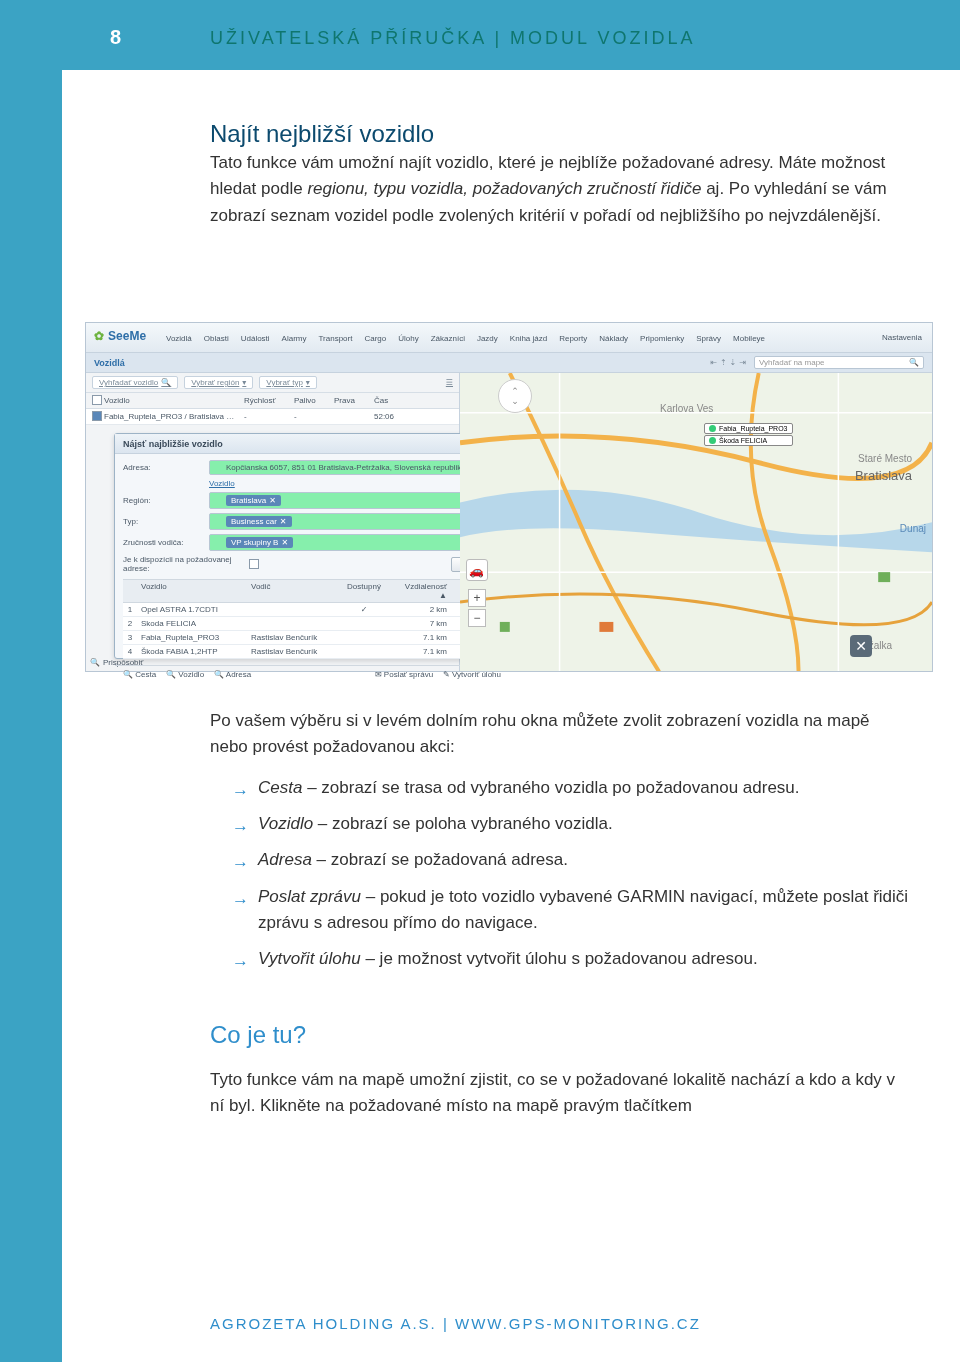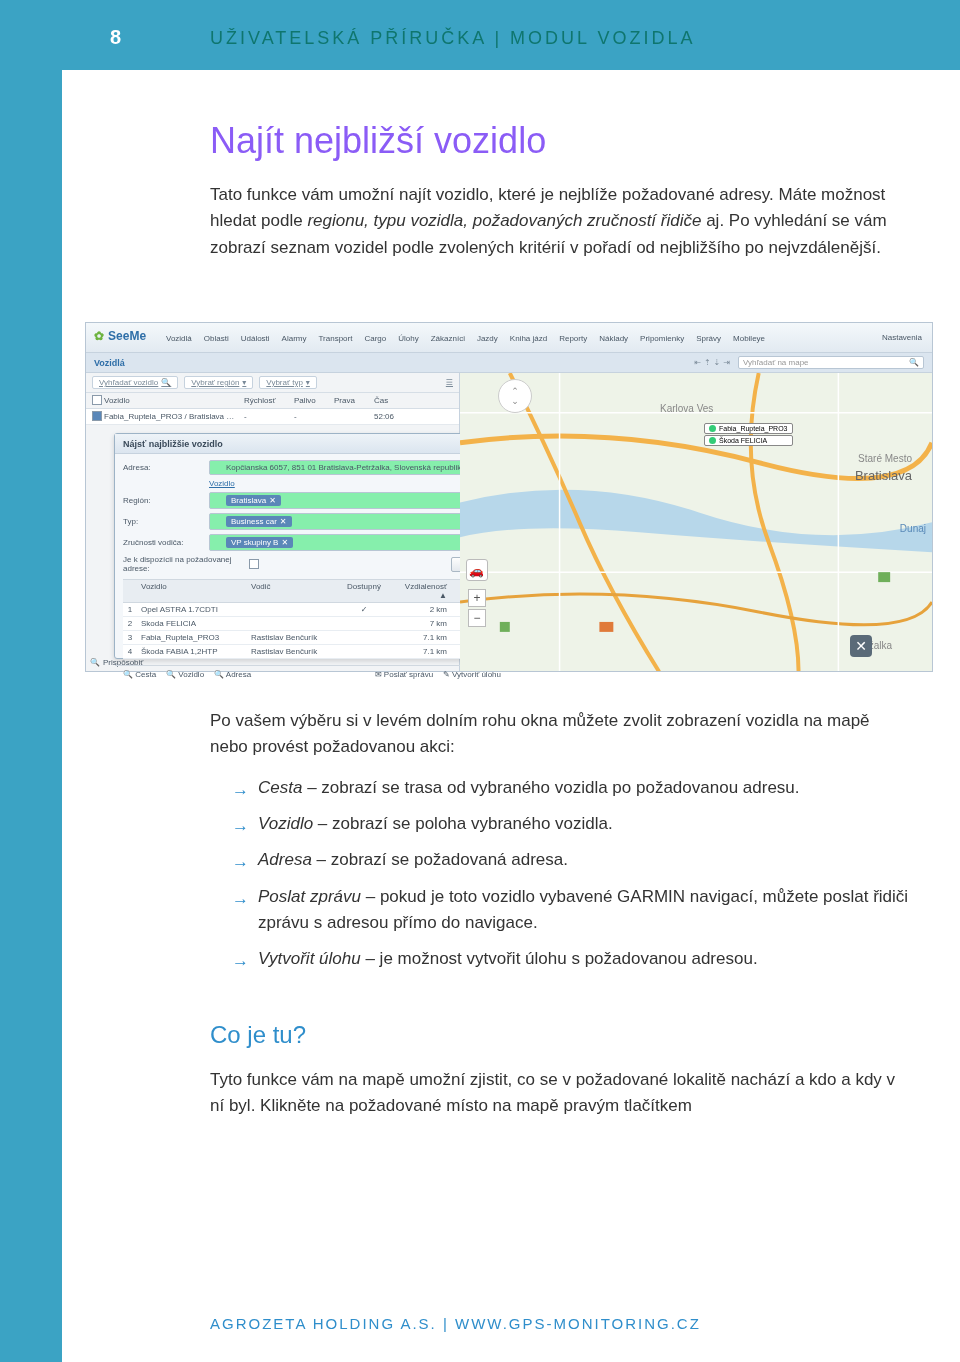--- a/index.html
+++ b/index.html
@@ -3,40 +3,40 @@
 <meta charset="utf-8">
 <style>
   * { box-sizing: border-box; margin: 0; padding: 0; }
   html, body { width: 960px; height: 1362px; font-family: "Segoe UI", Arial, sans-serif; background: #fff; }
   .page { position: relative; width: 960px; height: 1362px; }
   .side-strip { position: absolute; left: 0; top: 0; width: 62px; height: 1362px; background: #3ba3c4; }
   .top-strip { position: absolute; left: 62px; top: 0; width: 898px; height: 70px; background: #3ba3c4; }
   .page-num { position: absolute; left: 110px; top: 26px; color: #fff; font-size: 20px; font-weight: 600; letter-spacing: 1px; }
   .header-text { position: absolute; left: 210px; top: 28px; color: #0f766e; font-size: 18px; letter-spacing: 3px; font-weight: 500; }
   .content { position: absolute; left: 210px; top: 120px; width: 700px; }
-  .h1 { color: #8b5cf6; font-size: 36px; font-weight: 400; margin-bottom: 20px; }
+  .h1 { color: #0c4a6e; font-size: 24px; font-weight: 400; margin-bottom: 2px; }
   .para { color: #333; font-size: 17px; line-height: 1.55; margin-bottom: 14px; }
   .italic { font-style: italic; }
   .h2 { color: #2f8ecb; font-size: 24px; font-weight: 400; margin: 48px 0 18px 0; }
   .list { margin: 12px 0 0 22px; }
   .li { position: relative; color: #333; font-size: 17px; line-height: 1.55; margin-bottom: 10px; padding-left: 26px; }
   .li .arrow { position: absolute; left: 0; top: 2px; color: #2f8ecb; font-size: 17px; font-weight: 600; }
   .footer { position: absolute; left: 210px; bottom: 30px; color: #2f8ecb; font-size: 15px; letter-spacing: 2px; font-weight: 500; }
   .screenshot { position: absolute; left: 85px; top: 322px; width: 848px; height: 350px; border: 1px solid #b8c6d4; background: linear-gradient(#f2f6fa,#e8eef4); }
   .ss-menubar { position: absolute; left: 0; top: 0; right: 0; height: 30px; background: linear-gradient(#f4f8fb,#e2eaf1); border-bottom: 1px solid #c6d2de; }
   .ss-logo { position: absolute; left: 8px; top: 6px; font-size: 12px; color: #2f6fa8; font-weight: 600; }
   .ss-logo::before { content: "✿"; color: #6db33f; margin-right: 4px; }
   .ss-menu { position: absolute; left: 80px; top: 0; height: 30px; display: flex; gap: 12px; align-items: center; font-size: 8px; color: #4a5866; }
   .ss-menu span { display: inline-block; }
   .ss-settings { position: absolute; right: 10px; top: 10px; font-size: 8px; color: #4a5866; }
   .ss-subbar { position: absolute; left: 0; top: 30px; right: 0; height: 20px; background: #dbe5ef; border-bottom: 1px solid #c6d2de; display: flex; align-items: center; padding: 0 8px; gap: 8px; }
   .ss-sub-left { font-size: 9px; color: #2f6fa8; font-weight: 600; }
   .ss-arrowicons { display: flex; gap: 3px; margin-left: auto; }
   .ss-arrowicons span { font-size: 8px; color: #7a8a98; }
-  .ss-search { display: inline-flex; align-items: center; background: #fff; border: 1px solid #b8c6d4; border-radius: 2px; padding: 1px 4px; gap: 6px; font-size: 8px; color: #999; width: 186px; }
+  .ss-search { display: inline-flex; align-items: center; background: #fff; border: 1px solid #b8c6d4; border-radius: 2px; padding: 1px 4px; gap: 6px; font-size: 8px; color: #999; width: 170px; }
   .ss-sidebar { position: absolute; left: 0; top: 50px; width: 374px; bottom: 0; background: #f2f4f6; border-right: 1px solid #c6d2de; }
   .ss-filterrow { height: 20px; border-bottom: 1px solid #d6dee6; display: flex; align-items: center; padding: 0 6px; gap: 6px; font-size: 8px; color: #7a8a98; text-decoration: underline; }
   .ss-filterrow .sel { background: #fff; border: 1px solid #c6d2de; border-radius: 2px; padding: 1px 6px; display: inline-flex; align-items: center; gap: 3px; }
   .ss-tblhead { height: 16px; border-bottom: 1px solid #d6dee6; display: flex; align-items: center; padding: 0 6px; font-size: 8px; color: #4a5866; }
   .ss-tblrow { height: 16px; border-bottom: 1px solid #e4e9ee; display: flex; align-items: center; padding: 0 6px; font-size: 8px; color: #4a5866; background: #fff; }
   .ss-dialog { position: absolute; left: 28px; top: 110px; width: 396px; height: 226px; background: #f4f7fa; border: 1px solid #9db3c6; border-radius: 3px; box-shadow: 0 2px 5px rgba(0,0,0,0.15); }
   .ss-dlg-title { height: 20px; background: linear-gradient(#eef3f8,#dbe5ef); border-bottom: 1px solid #c6d2de; display: flex; align-items: center; padding: 0 8px; font-size: 9px; color: #3a4a5a; font-weight: 600; }
   .ss-dlg-close { margin-left: auto; color: #7a8a98; font-size: 10px; cursor: default; }
   .ss-dlg-body { padding: 6px 8px; font-size: 8px; color: #4a5866; }
   .ss-dlg-row { display: flex; align-items: center; gap: 6px; margin-bottom: 4px; }

